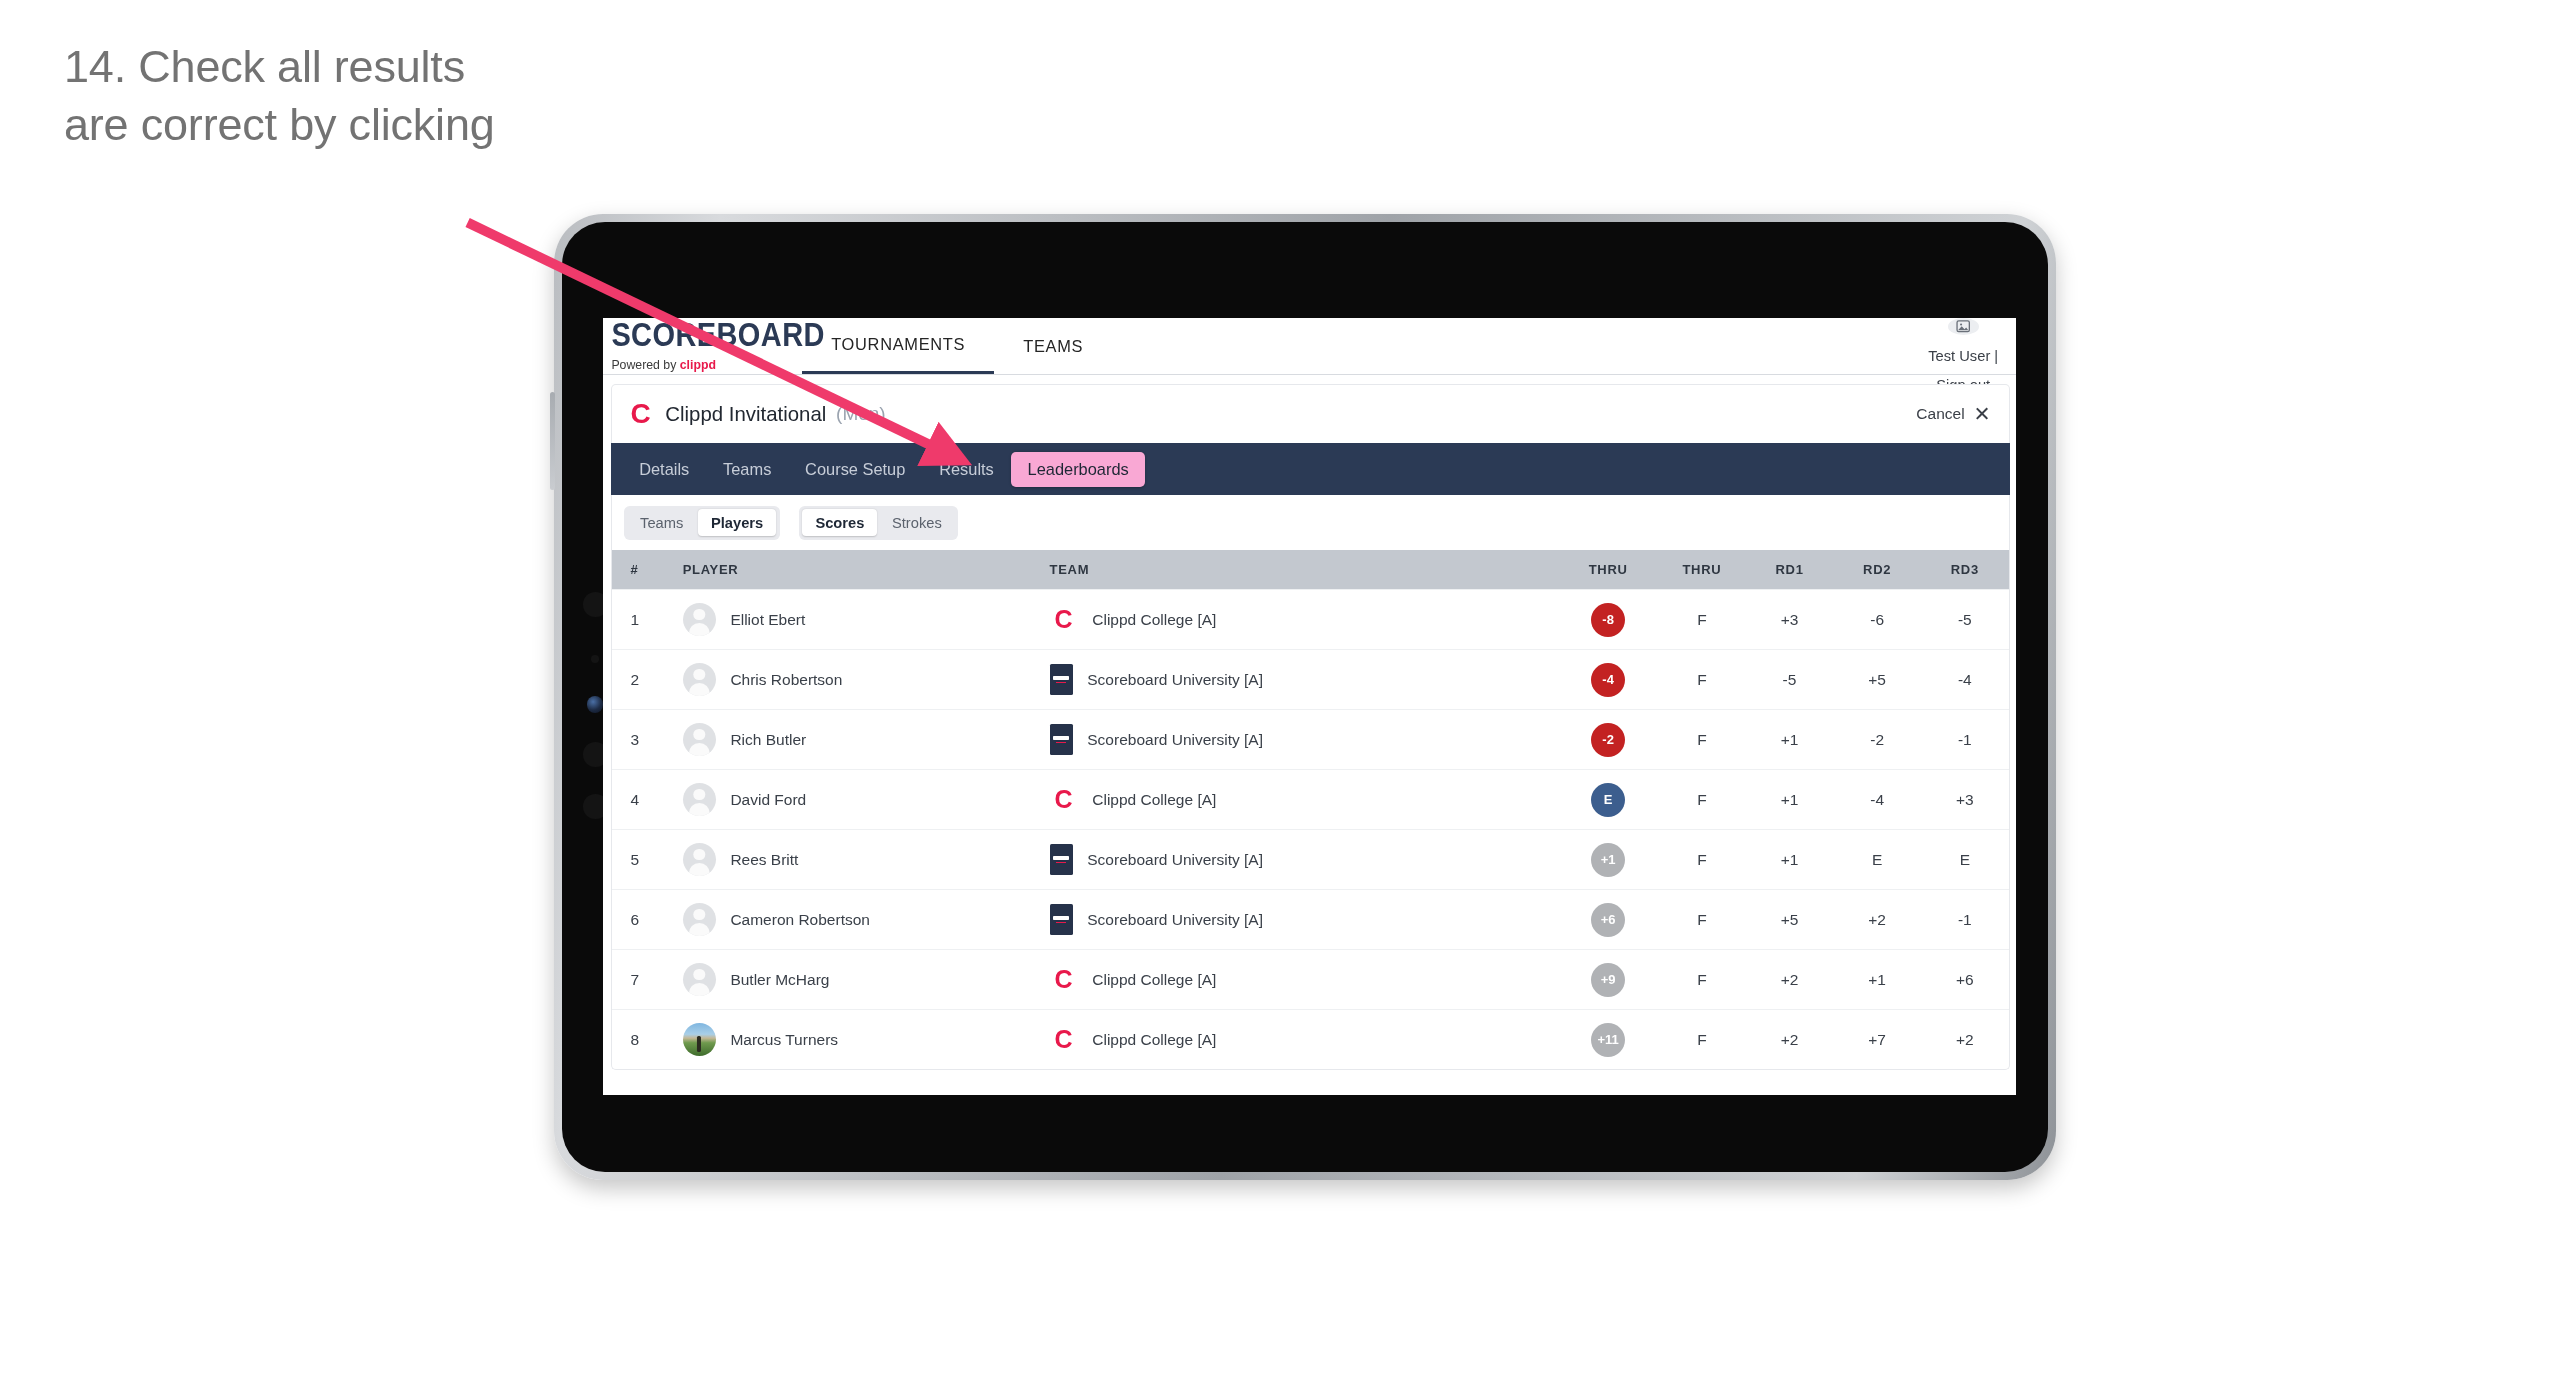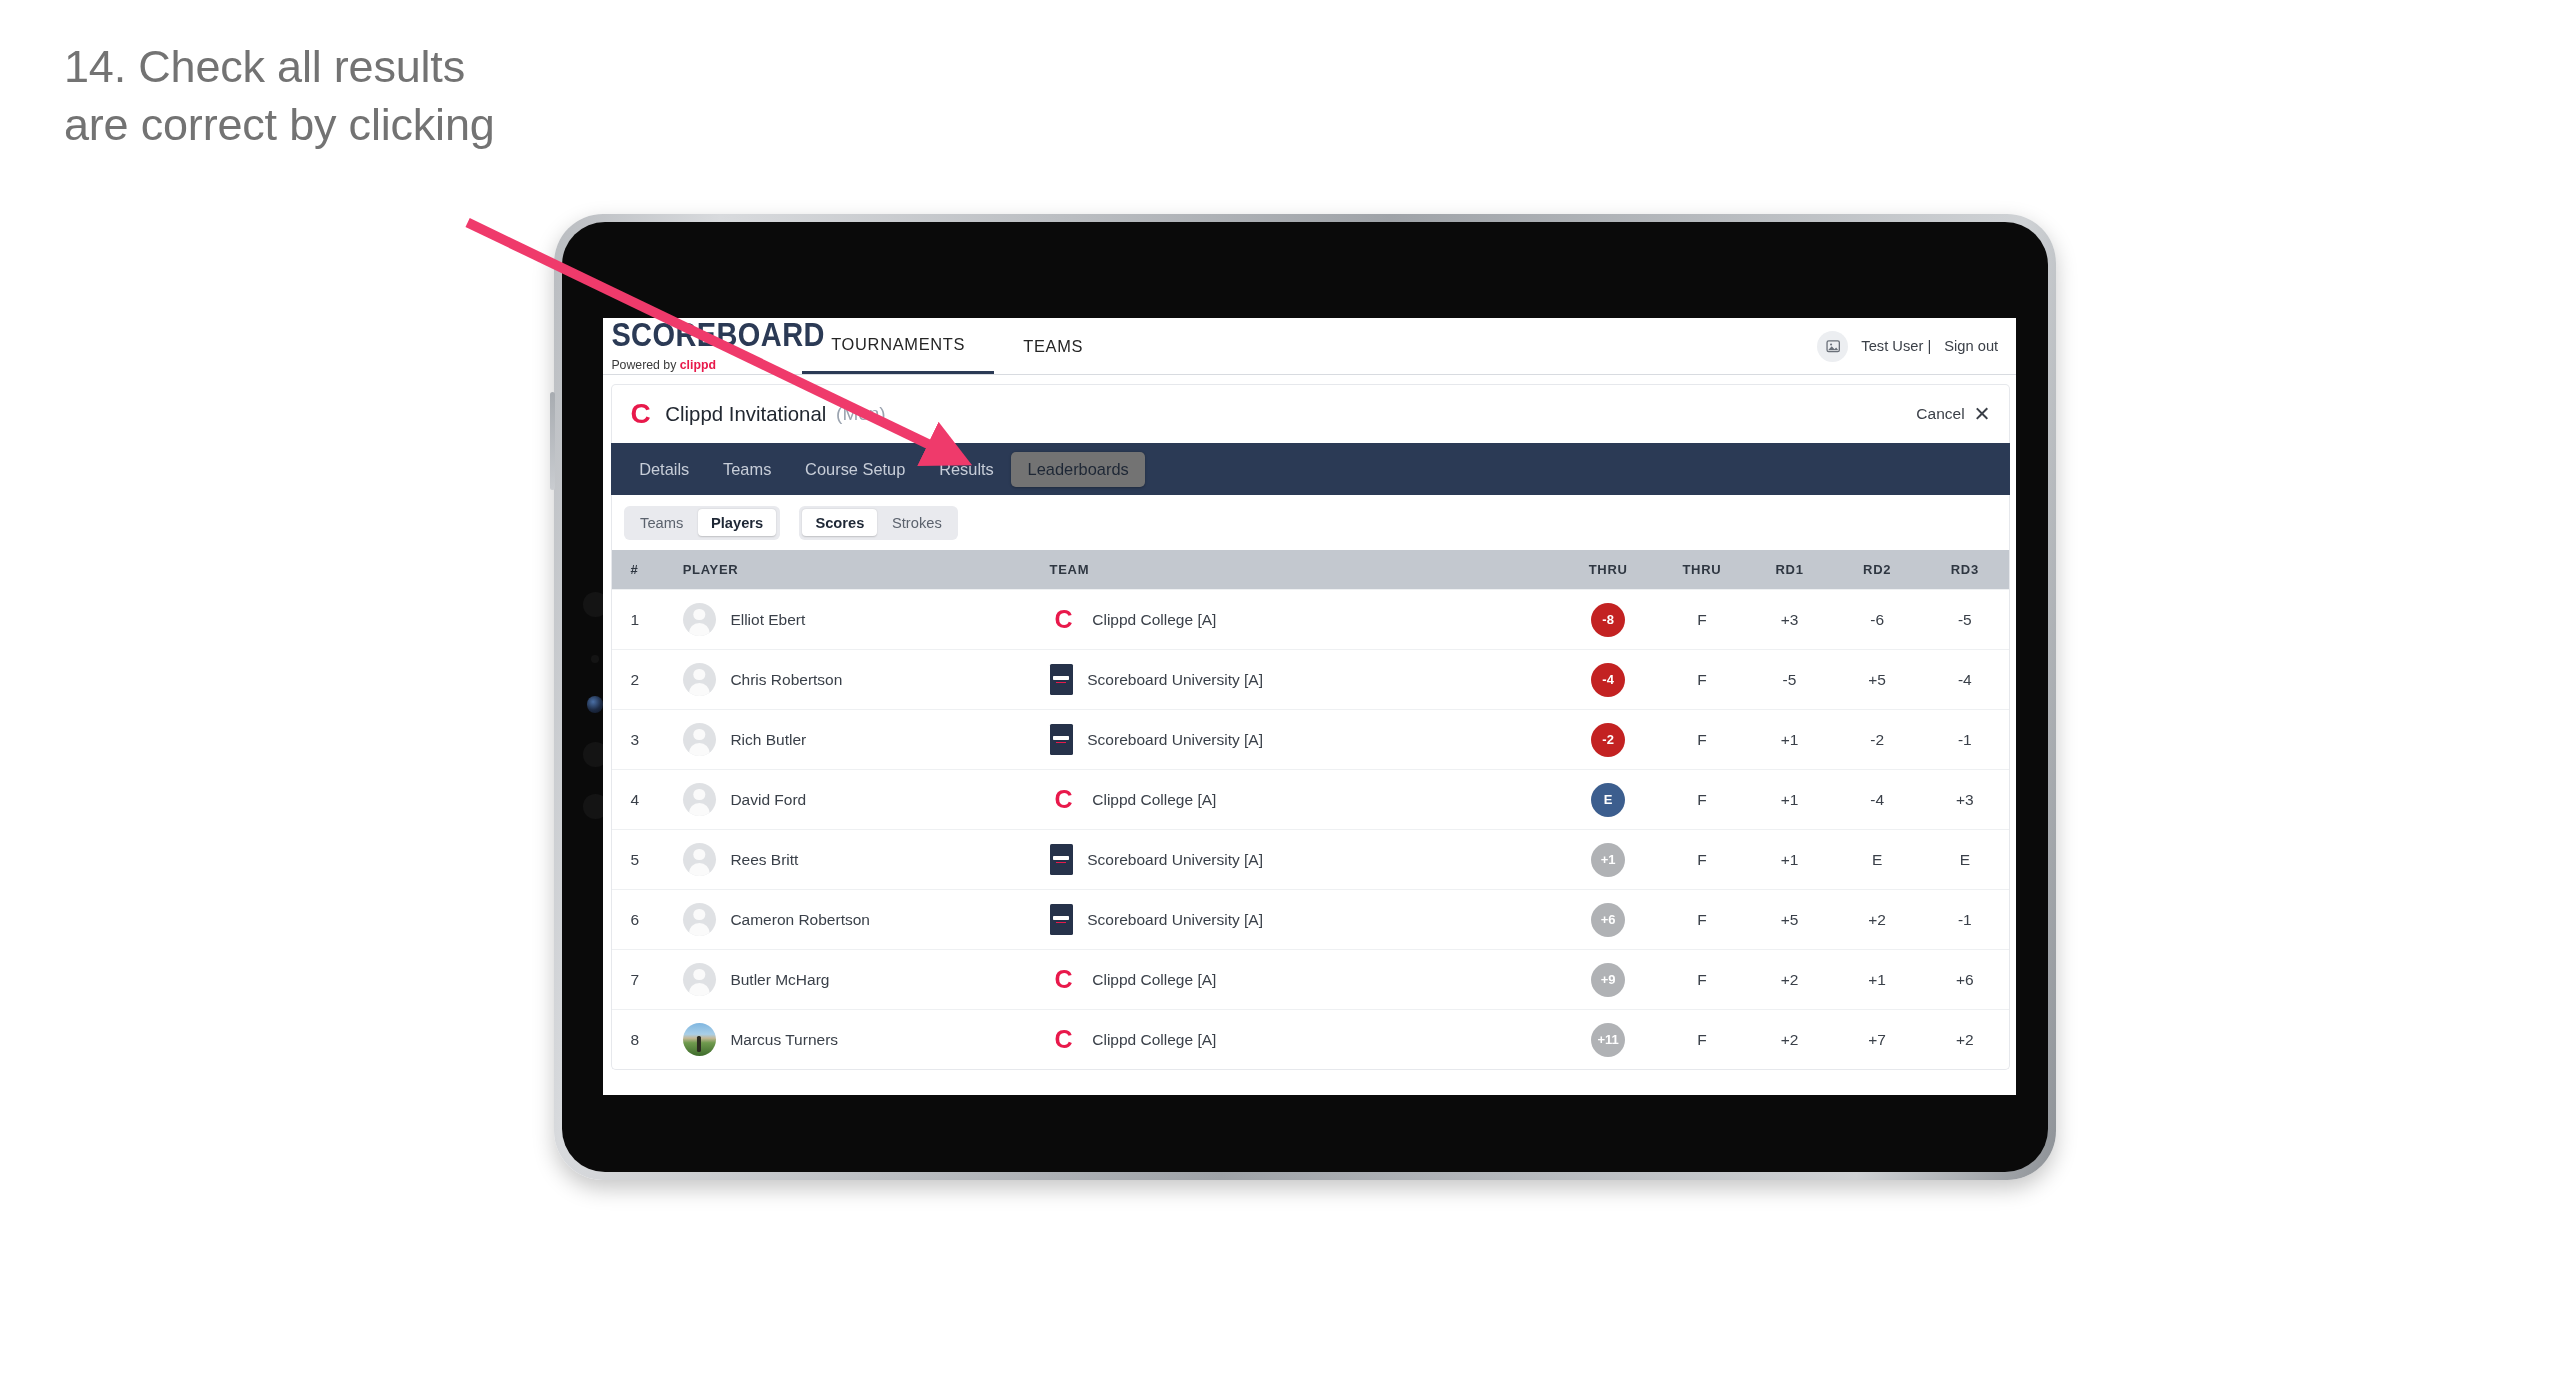--- a/index.html
+++ b/index.html
@@ -138,20 +138,21 @@
   }
   .topnav-tab.active {
     border-bottom: 3.3px solid #2b3a55;
   }
   #topbar-right {
     margin-left: auto;
     display: flex;
     align-items: center;
     padding-right: 18px;
     gap: 13px;
+    flex-direction: column;
   }
   #avatar-chip {
     width: 31px; height: 31px;
     border-radius: 50%;
     background: #eceef1;
     display: flex; align-items: center; justify-content: center;
   }
   #user-name { font-size: 14.7px; color: #3a3f47; }
   #sign-out { font-size: 14.7px; color: #3a3f47; cursor: pointer; }
 
@@ -203,21 +204,21 @@
   }
   .sec-tab {
     font-size: 16.4px;
     color: #c7cdd8;
     padding: 8.2px 16.4px;
     border-radius: 4.9px;
     cursor: pointer;
     white-space: nowrap;
   }
   .sec-tab.selected {
-    background: #737373;
+    background: #f9a8d4;
     color: #1e2735;
     box-shadow: 0 0.8px 2.5px rgba(0,0,0,0.28);
   }
 
   
   #filter-row {
     position: relative;
     margin: 0 6.5px 0 8.2px;
     background: #ffffff;
     padding: 10.6px 0 10.6px 11.4px;

